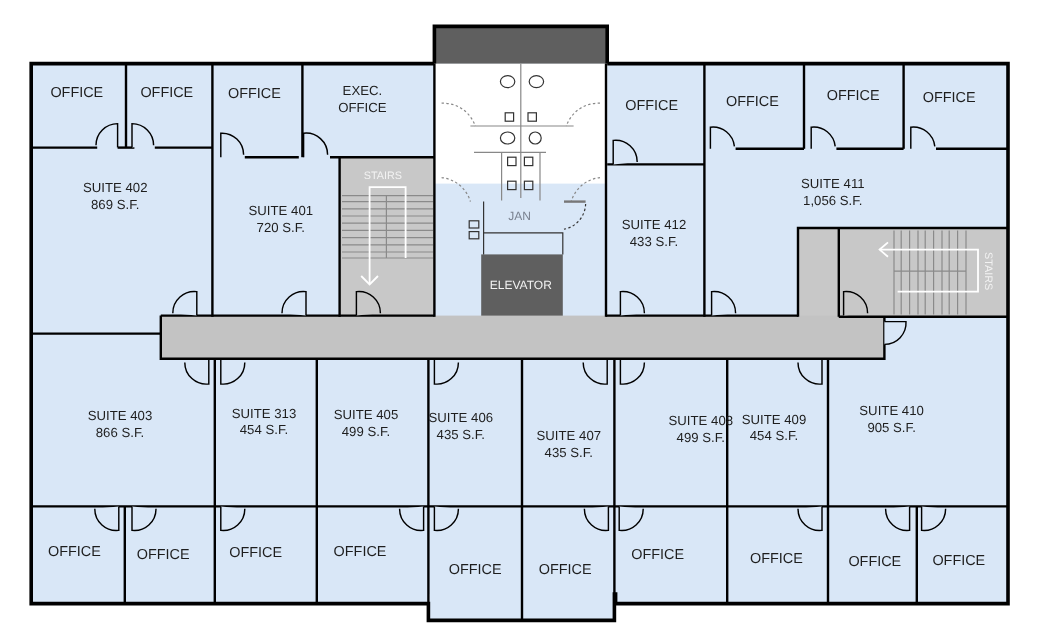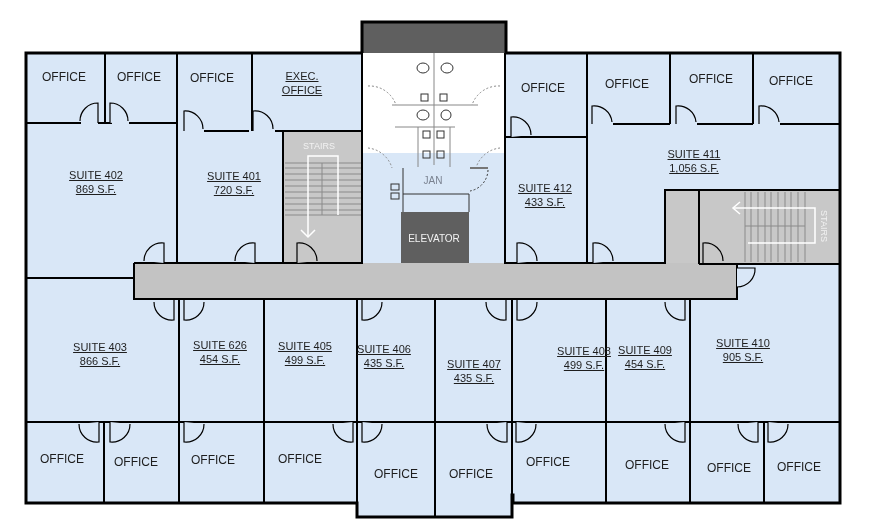--- a/index.html
+++ b/index.html
@@ -1,19 +1,19 @@
 <!DOCTYPE html>
 <html><head>
 <meta charset="utf-8">
 <style>
   html,body{margin:0;padding:0;background:#ffffff;}
   body{width:882px;height:531px;overflow:hidden;position:relative;font-family:"Liberation Sans","DejaVu Sans",sans-serif;}
   #plan{position:absolute;left:0;top:0;width:882px;height:531px;}
   .lbl{position:absolute;text-align:center;color:#1e1e1e;font-size:12px;line-height:14px;white-space:pre;transform:translate(-50%,-50%);}
-  .lbl.small{font-size:11px;line-height:14px;text-decoration:underline;}
+  .lbl.small{font-size:11px;line-height:14px;}
   .lbl.white{color:#f2f2f2;}
   .lbl.gray{color:#7a8290;}
 </style>
 </head>
 <body>
 
 <svg id="plan" width="882" height="531" viewBox="0 0 882 531" xmlns="http://www.w3.org/2000/svg">
 
   <g>
 
@@ -182,31 +182,31 @@
   <div class="lbl" style="left:64px;top:77px">OFFICE</div>
   <div class="lbl" style="left:139px;top:77px">OFFICE</div>
   <div class="lbl" style="left:212px;top:78px">OFFICE</div>
   <div class="lbl small" style="left:302px;top:83px">EXEC.
 OFFICE</div>
   <div class="lbl" style="left:543px;top:88px">OFFICE</div>
   <div class="lbl" style="left:627px;top:84px">OFFICE</div>
   <div class="lbl" style="left:711px;top:79px">OFFICE</div>
   <div class="lbl" style="left:791px;top:81px">OFFICE</div>
 
-  <div class="lbl small" style="left:96px;top:182px">SUITE 402
+  <div class="lbl small" style="left:96px;top:164px">SUITE 402
 869 S.F.</div>
   <div class="lbl small" style="left:234px;top:183px">SUITE 401
 720 S.F.</div>
   <div class="lbl small" style="left:545px;top:195px">SUITE 412
 433 S.F.</div>
   <div class="lbl small" style="left:694px;top:161px">SUITE 411
 1,056 S.F.</div>
   <div class="lbl small" style="left:100px;top:354px">SUITE 403
 866 S.F.</div>
-  <div class="lbl small" style="left:220px;top:352px">SUITE 626
+  <div class="lbl small" style="left:220px;top:352px">SUITE 313
 454 S.F.</div>
   <div class="lbl small" style="left:305px;top:353px">SUITE 405
 499 S.F.</div>
   <div class="lbl small" style="left:384px;top:356px">SUITE 406
 435 S.F.</div>
   <div class="lbl small" style="left:474px;top:371px">SUITE 407
 435 S.F.</div>
   <div class="lbl small" style="left:584px;top:358px">SUITE 408
 499 S.F.</div>
   <div class="lbl small" style="left:645px;top:357px">SUITE 409

